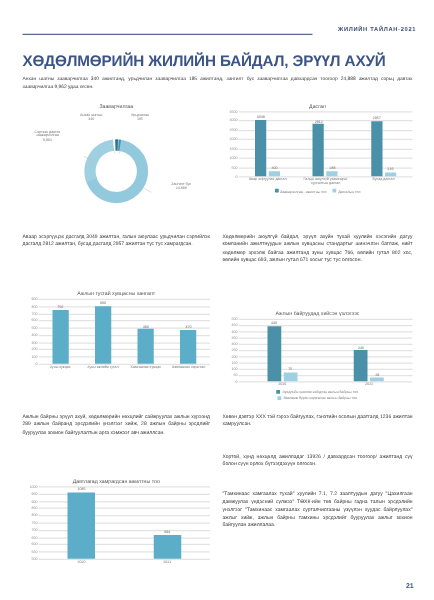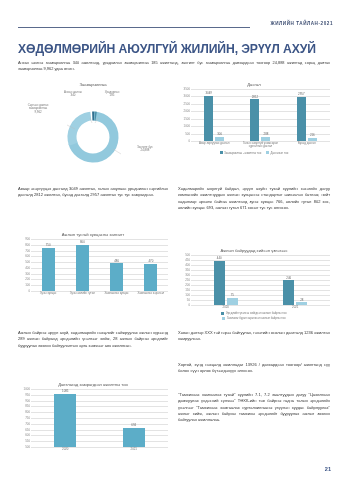--- a/index.html
+++ b/index.html
@@ -106,21 +106,21 @@
 </head>
 <body>
 
 <div class="page">
 
   <div class="hdr">
     <div class="hdr-rule"></div>
     <div class="hdr-text">ЖИЛИЙН ТАЙЛАН-2021</div>
   </div>
 
-  <div class="title">ХӨДӨЛМӨРИЙН АЮУЛГҮЙ ЖИЛИЙН, ЭРҮҮЛ АХУЙ</div>
+  <div class="title">ХӨДӨЛМӨРИЙН ЖИЛИЙН БАЙДАЛ, ЭРҮҮЛ АХУЙ</div>
 
   <div class="intro">Анхан шатны зааварчилгаа 340 ажилтанд, урьдчилан зааварчилгаа 185 ажилтанд, зангилт бус зааварчилгаа давхардсан тоогоор 24,888 ажилтад сорьц давтах зааварчилгаа 9,962 удаа өгсөн.</div>
 
   <div class="col-l" style="top:82px;">
     <div class="chart">
       <div class="chart-title">Зааварчилгаа</div>
       <div class="donut-wrap">
 
         <div class="dn-lbl" style="left:38px; top:2px; width:34px;">
           <span>Анхан шатны</span><br>

